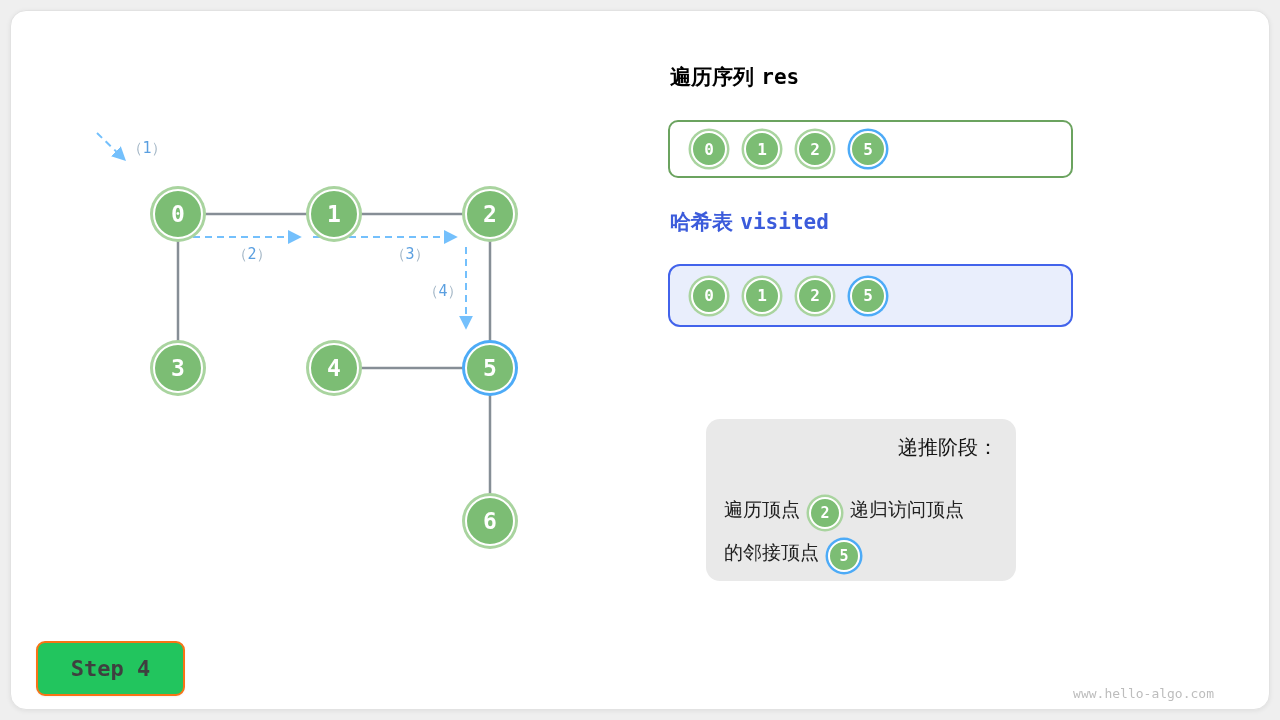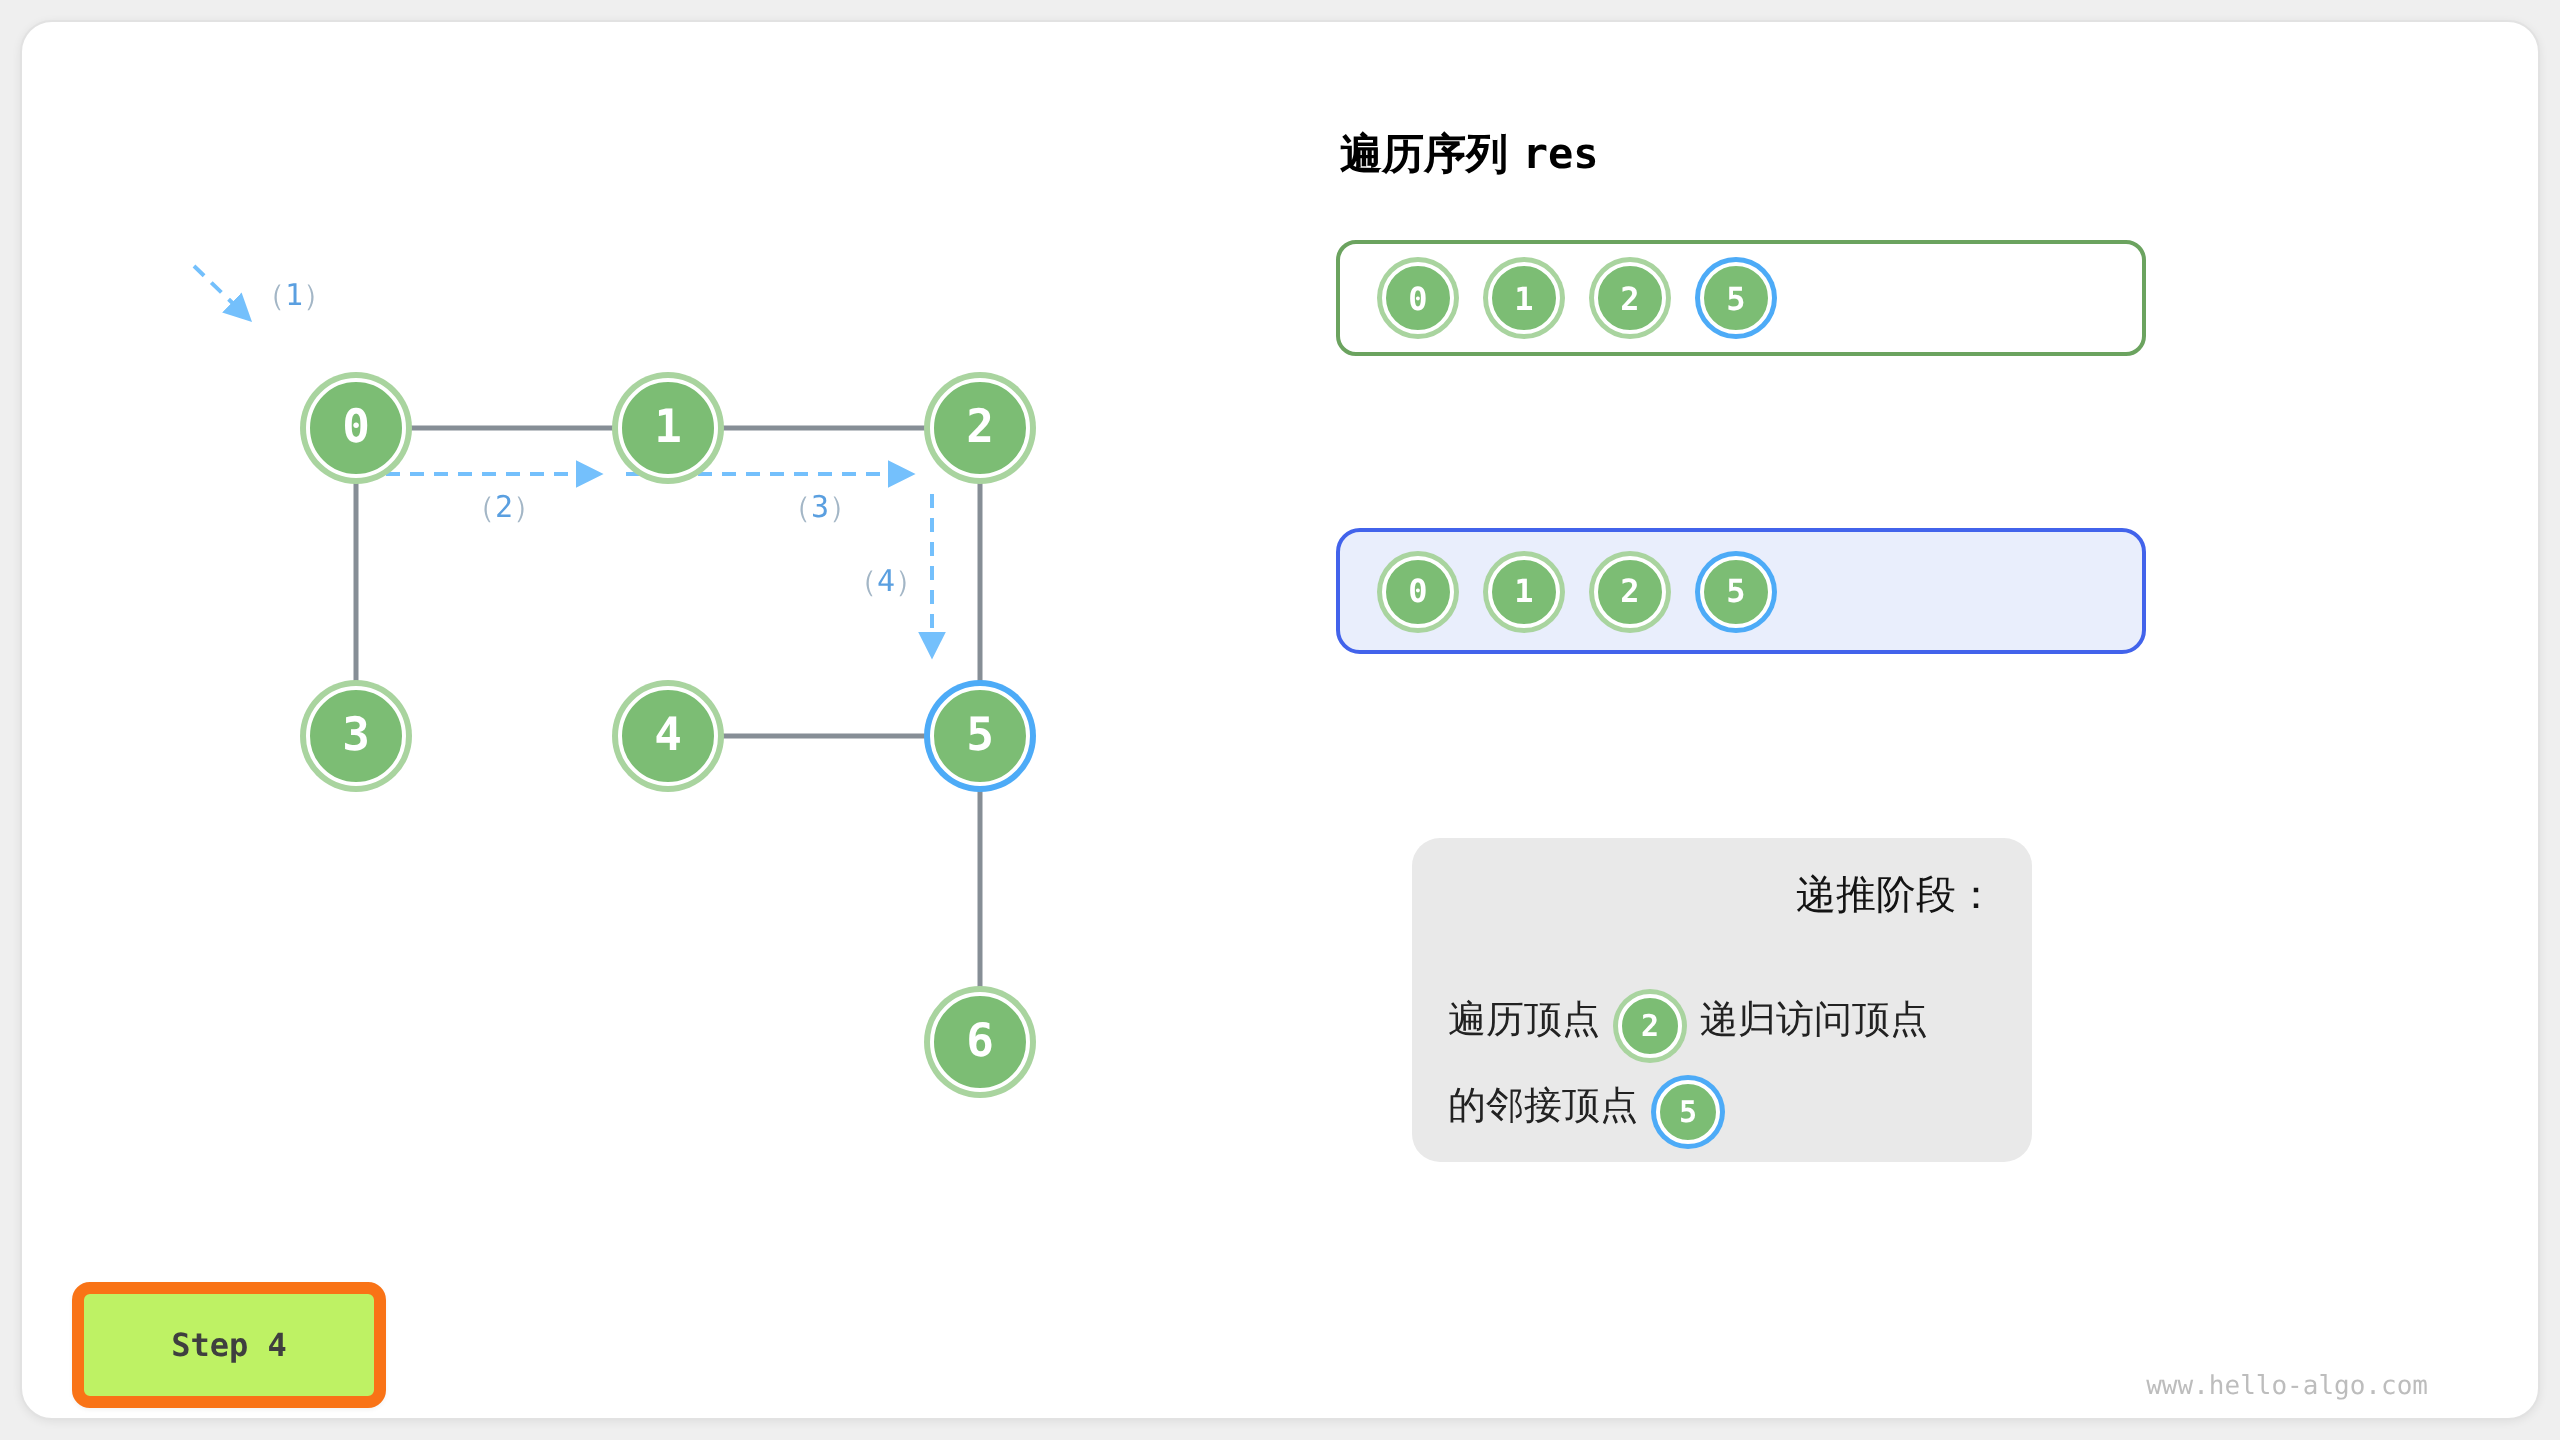--- a/index.html
+++ b/index.html
@@ -68,24 +68,24 @@
   }
   .info-heading{font-size:20px;font-weight:normal;color:#141414;margin-bottom:36px;text-align:right;}
   .info-line{
     display:flex;align-items:flex-start;gap:9px;
     font-size:19px;color:#222;height:38px;margin-bottom:5px;white-space:nowrap;
   }
 
   
   .step-box{
     position:absolute;left:36px;top:641px;width:145px;height:51px;
-    background:#bef264;border:6px solid #f97316;border-radius:9px;
+    background:#22c55e;border:2px solid #f97316;border-radius:9px;
     display:flex;align-items:center;justify-content:center;
     font-family:"DejaVu Sans Mono","Liberation Mono",monospace;
-    font-weight:bold;font-size:16px;color:#3f3f3f;
+    font-weight:bold;font-size:22px;color:#3f3f3f;
     box-shadow:0 1px 2px rgba(0,0,0,0.05);
   }
 
   .watermark{
     position:absolute;right:66px;bottom:19px;
     font-family:"DejaVu Sans Mono","Liberation Mono",monospace;
     font-size:13px;color:#bdbdbd;
   }
 </style>
 </head>
@@ -152,20 +152,21 @@
         <span>1</span>
       </div>
     <div class="gnode sm">
         <span>2</span>
       </div>
     <div class="gnode sm hl">
         <span>5</span>
       </div>
   </div>
 
+  <div class="ptitle blue" style="left:670px;top:208px"><span>哈希表</span> <span class="code">visited</span></div>
   <div class="seq-box visited-box">
     <div class="gnode sm">
         <span>0</span>
       </div>
     <div class="gnode sm">
         <span>1</span>
       </div>
     <div class="gnode sm">
         <span>2</span>
       </div>

